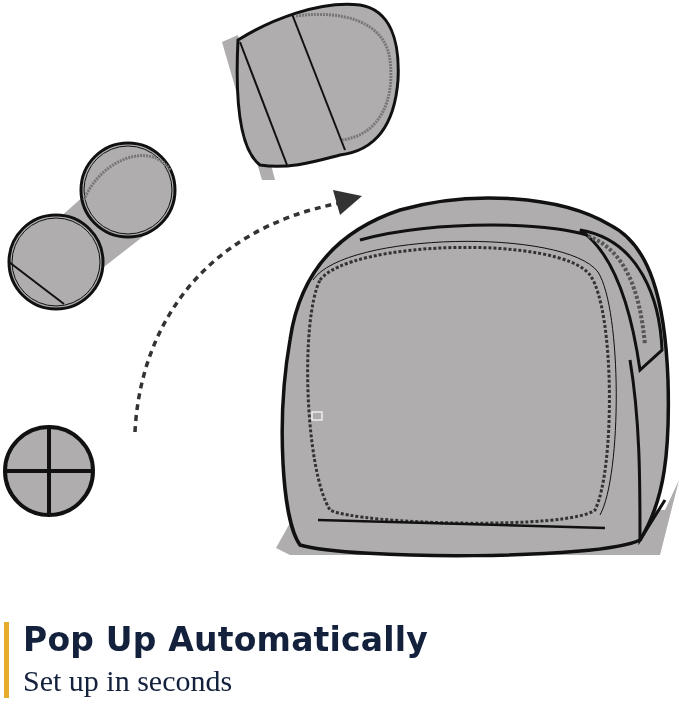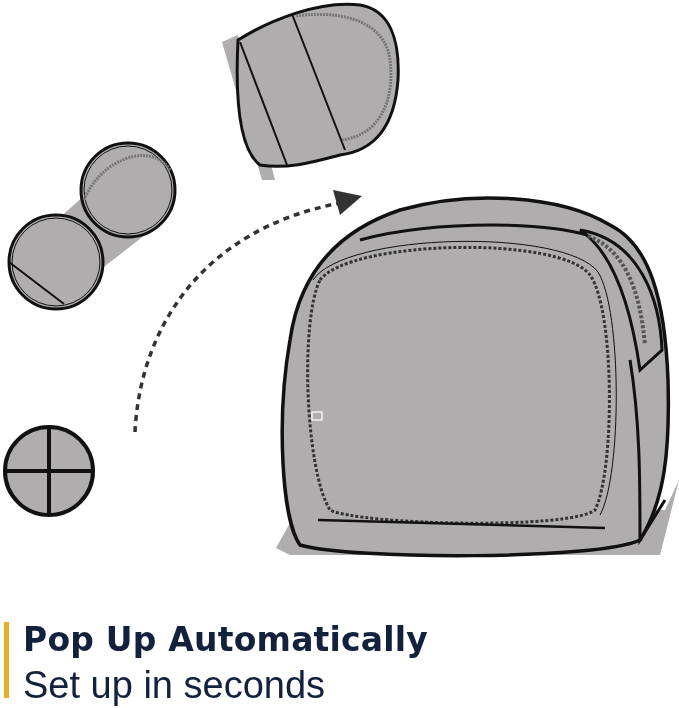--- a/index.html
+++ b/index.html
@@ -1,21 +1,21 @@
 <!DOCTYPE html>
 <html><head>
   <meta charset="utf-8">
   <style>
     html, body { margin: 0; padding: 0; background: #ffffff; }
     body { width: 679px; height: 708px; position: relative; overflow: hidden; font-family: "Liberation Sans", sans-serif; }
     .illustration { position: absolute; left: 0; top: 0; width: 679px; height: 600px; }
     .caption { position: absolute; left: 0; top: 620px; width: 679px; height: 80px; text-align: right; }
     .accent-bar { position: absolute; left: 4px; top: 2px; width: 5px; height: 76px; background: #e8ac2c; }
     .title { position: absolute; left: 23px; top: 0px; font-family: "DejaVu Sans", sans-serif; font-weight: bold; font-size: 33px; color: #13213d; letter-spacing: 0.2px; white-space: nowrap; }
-    .subtitle { position: absolute; left: 23px; top: 44px; font-family: Liberation Sans, sans-serif; font-size: 38px; color: #13213d; white-space: nowrap; }
+    .subtitle { position: absolute; left: 23px; top: 44px; font-family: Liberation Serif, serif; font-size: 30px; color: #13213d; white-space: nowrap; }
   </style>
 </head>
 <body>
 
 <div class="illustration">
   <svg width="679" height="600" viewBox="0 0 679 600" xmlns="http://www.w3.org/2000/svg">
 
     <g>
       <circle cx="49" cy="471" r="44" fill="#afadae" stroke="#111" stroke-width="4"></circle>
       <line x1="49" y1="427" x2="49" y2="515" stroke="#111" stroke-width="4"></line>

